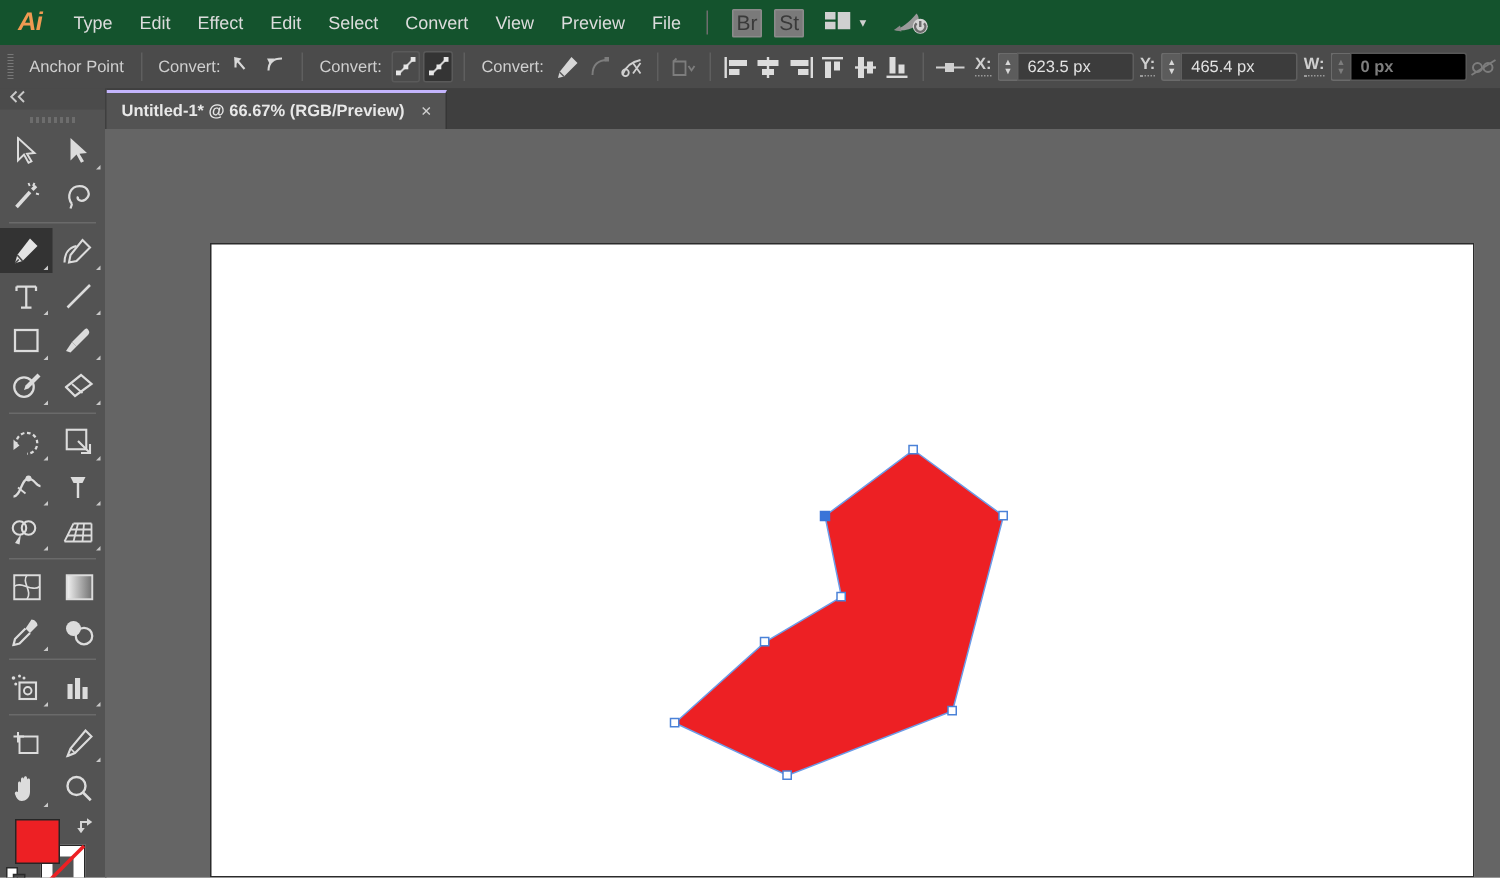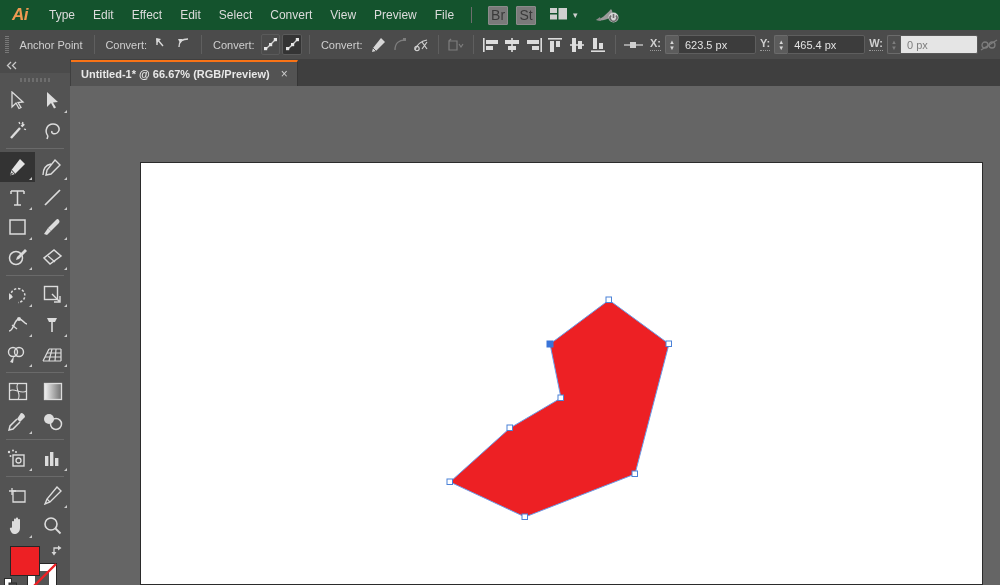--- a/index.html
+++ b/index.html
@@ -67,33 +67,33 @@
     display:flex;flex-direction:column;align-items:center;justify-content:center;
     width:13px;height:19px;background:#5c5c5c;border:1px solid #6b6b6b;
     border-right:none;box-sizing:border-box;border-radius:2px 0 0 2px;
   }
   .spinner div{font-size:6px;line-height:6px;color:#d8d8d8;}
   .num-field{
     height:19px;min-width:78px;background:#3c3c3c;border:1px solid #5e5e5e;
     box-sizing:border-box;color:#e2e2e2;font-size:11px;display:flex;
     align-items:center;padding:0 6px;border-radius:0 2px 2px 0;
   }
-  .num-field.disabled{background:#e5e5e5;border-color:#585858;color:#7e7e7e;}
+  .num-field.disabled{background:#000000;border-color:#585858;color:#7e7e7e;font-weight:bold;}
   .spinner.disabled div{color:#7e7e7e;}
   .spinner.disabled{background:#4f4f4f;}
 
   
   .tabbar{
     position:absolute;left:70px;top:59px;width:930px;height:27px;
     background:#3f3f3f;display:flex;align-items:flex-end;
   }
   .doc-tab{
     height:26px;background:#535353;display:flex;align-items:center;
     padding:0 9px 0 11px;border-right:1px solid #363636;
-    border-top:2px solid #f97316;box-sizing:border-box;
+    border-top:2px solid #c4b5fd;box-sizing:border-box;
   }
   .doc-tab-title{font-size:11px;color:#e8e8e8;font-weight:bold;white-space:nowrap;}
   .tab-close{
     margin-left:11px;font-size:12px;color:#cfcfcf;line-height:10px;
   }
 
   
   .toolbar{
     position:absolute;left:0;top:59px;width:70px;height:526px;
     background:#535353;border-right:1px solid #3f3f3f;

